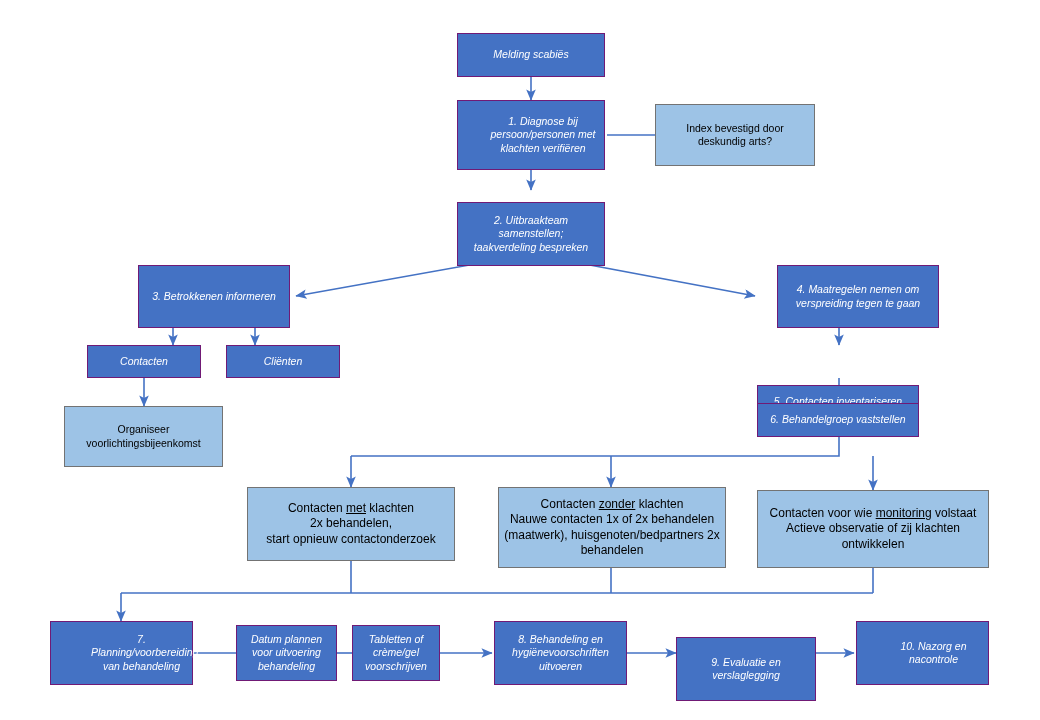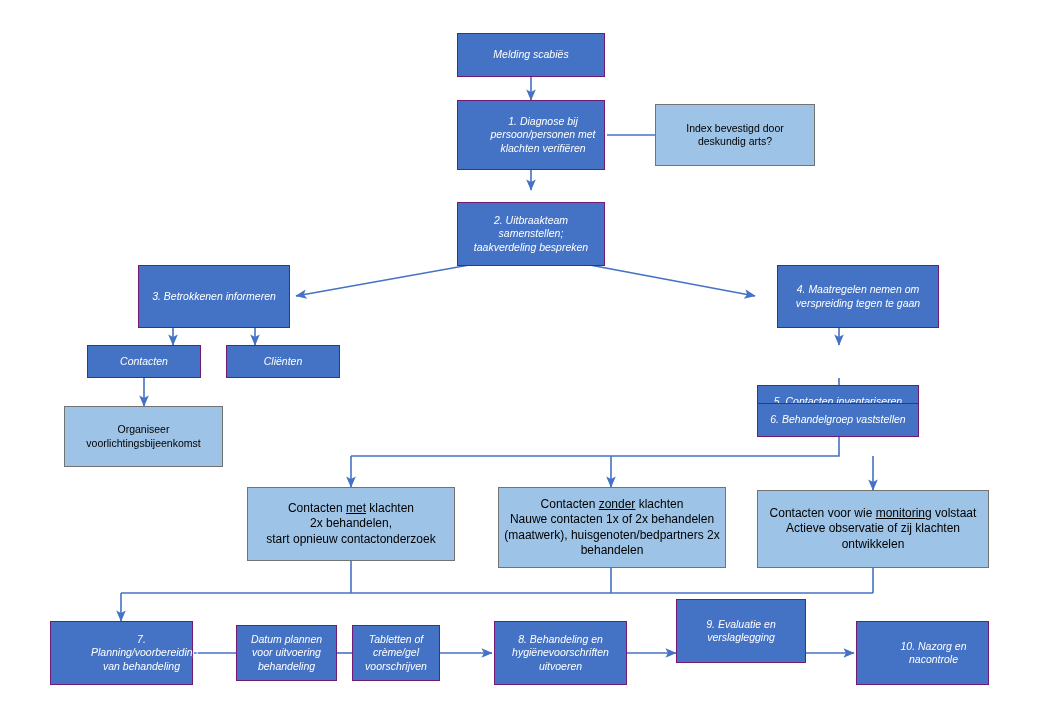--- a/index.html
+++ b/index.html
@@ -188,21 +188,21 @@
 crème/gel
 voorschrijven</span>
   </div>
 
   <div class="node dark" style="left:494px; top:621px; width:133px; height:64px;">
     <span class="txt">8. Behandeling en
 hygiënevoorschriften
 uitvoeren</span>
   </div>
 
-  <div class="node dark" style="left:676px; top:599px; width:130px; height:64px;">
+  <div class="node dark" style="left:676px; top:637px; width:140px; height:64px;">
     <span class="txt">9. Evaluatie en
 verslaglegging</span>
   </div>
 
   <div class="node dark" style="left:856px; top:621px; width:133px; height:64px;padding-left:22px;">
     <span class="txt">10. Nazorg en nacontrole</span>
   </div>
 
 </div>
 

